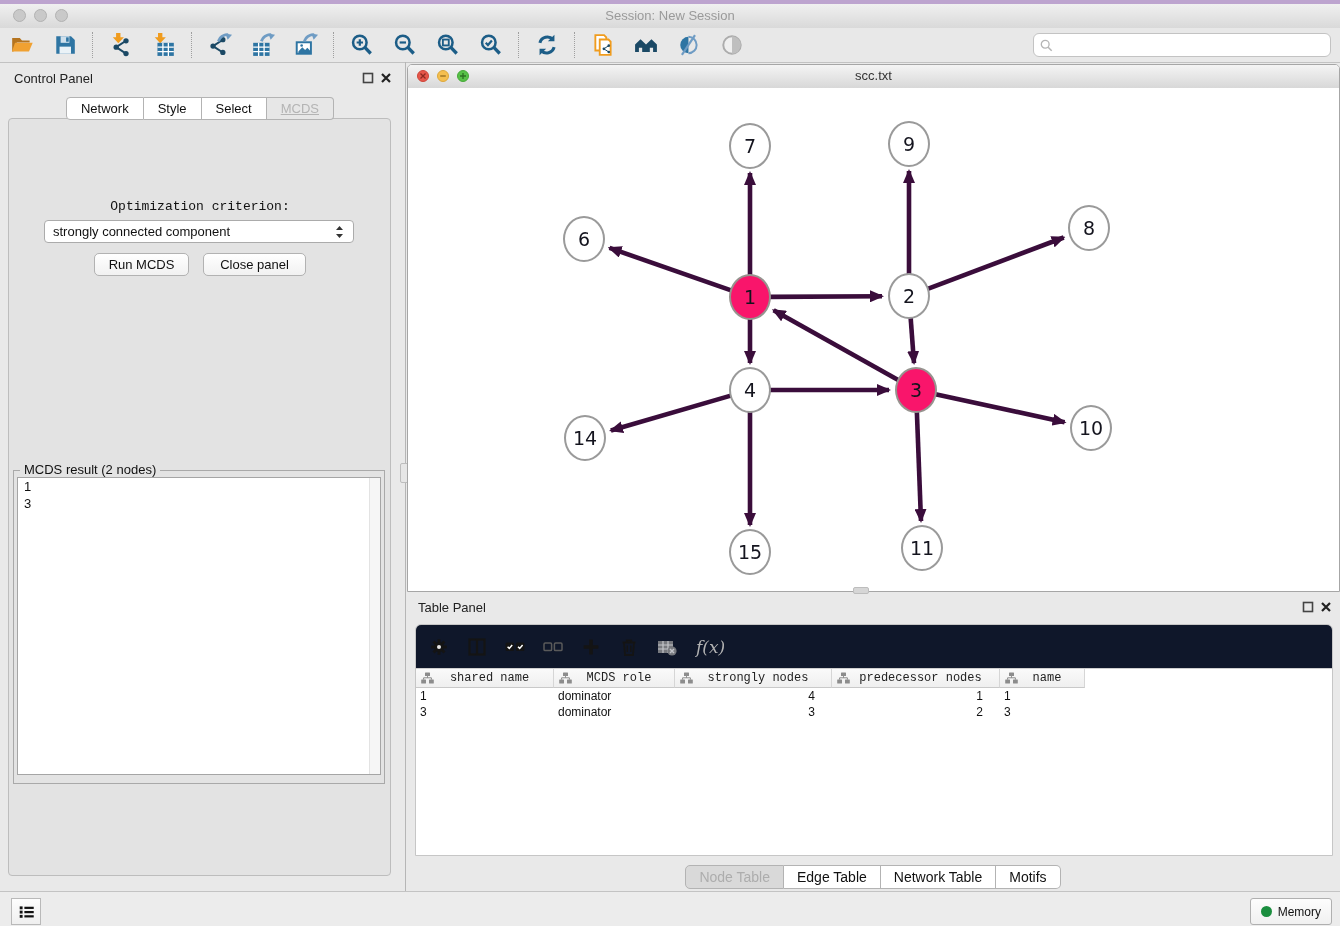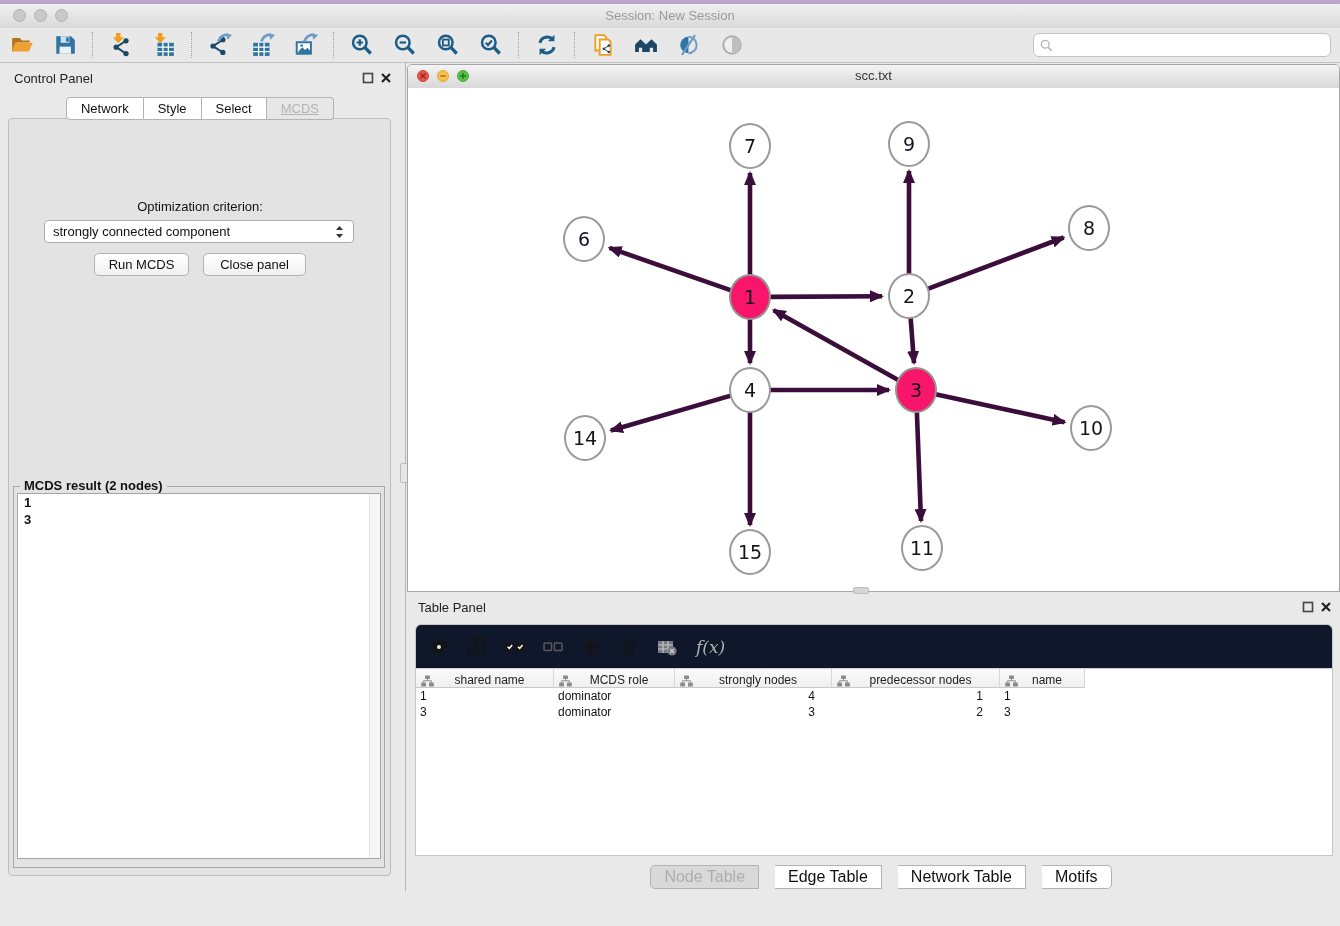--- a/index.html
+++ b/index.html
@@ -30,27 +30,27 @@
   .panel-head{position:absolute;left:14px;top:9px;font-size:13px;color:#222;}
   .mini-ic{position:absolute;top:10px;width:12px;height:12px;cursor:pointer;}
   .cp-box{position:absolute;left:8px;top:56px;width:383px;height:758px;background:#e3e3e3;
     border:1px solid #bdbdbd;border-radius:4px;box-sizing:border-box;}
   .tabrow{position:absolute;top:35px;left:0;width:100%;display:flex;justify-content:center;z-index:3;}
   .tab{height:21px;line-height:21px;padding:0 14px;background:#fff;border:1px solid #b3b3b3;border-left:none;
     font-size:13px;color:#111;cursor:pointer;}
   .tab:first-child{border-left:1px solid #b3b3b3;border-radius:4px 0 0 4px;}
   .tab:last-child{border-radius:0 4px 4px 0;text-decoration:underline;}
   .tab.sel{background:#e7e7e7;color:#b4b4b4;}
-  .opt-label{position:absolute;left:0;width:400px;top:137px;text-align:center;color:#111;}
+  .opt-label{position:absolute;left:0;width:400px;top:137px;text-align:center;color:#111;font-family:Liberation Mono, monospace;}
   .dropdown{position:absolute;left:44px;top:158px;width:310px;height:23px;background:#fff;border:1px solid #ababab;
     border-radius:4px;box-sizing:border-box;display:flex;align-items:center;padding:0 8px;cursor:pointer;}
   .dropdown .dd-val{flex:1;font-size:13px;color:#111;}
   .aqua-btn{position:absolute;height:23px;background:linear-gradient(#ffffff,#f1f1f1);border:1px solid #b2b2b2;
     border-radius:5px;font-size:13px;color:#111;font-family:"Liberation Sans",sans-serif;cursor:pointer;}
-  .fieldset{position:absolute;left:13px;top:424px;width:372px;height:382px;border:1px solid #a9a9a9;box-sizing:border-box;background:#e3e3e3;font-weight:bold;}
+  .fieldset{position:absolute;left:13px;top:408px;width:372px;height:314px;border:1px solid #a9a9a9;box-sizing:border-box;background:#e3e3e3;}
   .fieldset .legend{position:absolute;left:6px;top:-9px;background:#e3e3e3;padding:0 4px;font-size:13px;color:#111;}
   .result-area{position:absolute;left:3px;top:6px;right:3px;bottom:8px;background:#fff;border:1px solid #a5a5a5;overflow:hidden;}
   .result-area .line{padding:1px 0 1px 6px;font-size:13px;color:#111;}
   .result-scroll{position:absolute;right:0;top:0;bottom:0;width:10px;background:#f6f6f6;border-left:1px solid #e3e3e3;}
 
   
   .vsplit{position:absolute;left:405px;top:62px;width:1px;height:829px;background:#b6b6b6;}
   .vgrip{position:absolute;left:400px;top:463px;width:9px;height:18px;background:#e6e6e6;border:1px solid #bdbdbd;border-radius:2px;cursor:col-resize;}
 
   
@@ -77,29 +77,29 @@
   .tp-box{position:absolute;left:9px;top:29px;width:918px;height:232px;background:#fff;border:1px solid #c6c6c6;
     border-radius:6px 6px 0 0;box-sizing:border-box;overflow:hidden;}
   .tp-toolbar{position:absolute;left:0;top:0;width:100%;height:44px;background:#0f172a;border-bottom:1px solid #cfcfcf;
     display:flex;align-items:center;padding-left:4px;box-sizing:border-box;}
   .tp-btn{width:38px;height:34px;display:flex;align-items:center;justify-content:center;background:none;border:none;padding:0;cursor:pointer;}
   .tp-btn svg{width:20px;height:20px;}
   .tp-btn.dis{cursor:default;}
   .fx{font-family:"DejaVu Serif",serif;font-style:italic;font-size:17px;color:#b3b3b3;}
   .grid-head{position:absolute;left:0;top:44px;height:19px;display:flex;}
   .hcell{background:linear-gradient(#fafafa,#efefef);border-right:1px solid #d6d6d6;border-bottom:1px solid #c9c9c9;
-    box-sizing:border-box;display:flex;align-items:flex-end;font-size:12px;color:#222;position:relative;cursor:pointer;}
+    box-sizing:border-box;display:flex;align-items:center;font-size:12px;color:#222;position:relative;cursor:pointer;font-family:Liberation Mono, monospace;}
   .hcell .sitemap{margin-left:5px;}
   .hcell .hlabel{flex:1;text-align:center;padding-right:8px;}
   .grid-row{position:absolute;left:0;display:flex;height:16px;cursor:default;}
   .gcell{box-sizing:border-box;font-size:12px;color:#111;padding:1px 4px;white-space:nowrap;overflow:hidden;}
   .gcell.r{text-align:right;padding-right:17px;}
   .tp-tabs{position:absolute;left:0;right:0;top:270px;display:flex;justify-content:center;}
   .tp-tab{height:22px;line-height:22px;padding:0 13px;background:#fff;border:1px solid #b3b3b3;border-left:none;
-    font-size:16px;color:#111;cursor:pointer;margin-left:16px;}
+    font-size:14px;color:#111;cursor:pointer;}
   .tp-tab:first-child{border-left:1px solid #b3b3b3;border-radius:5px 0 0 5px;}
   .tp-tab:last-child{border-radius:0 5px 5px 0;}
   .tp-tab.sel{background:#d9d9d9;color:#adadad;}
 
   
   .statusbar{position:absolute;left:0;top:891px;width:100%;height:35px;background:#ececec;border-top:1px solid #c3c3c3;}
   .hist-btn{position:absolute;left:11px;top:6px;width:28px;height:25px;background:linear-gradient(#fdfdfd,#efefef);
     border:1px solid #b9b9b9;display:flex;align-items:center;justify-content:center;cursor:pointer;}
   .mem-btn{position:absolute;right:8px;top:6px;height:25px;padding:0 10px;background:linear-gradient(#fdfdfd,#f0f0f0);
     border:1px solid #b0b0b0;border-radius:3px;display:flex;align-items:center;gap:6px;font-size:12px;color:#111;cursor:pointer;}
@@ -572,13 +572,31 @@
     </div>
 
     <div class="tp-tabs" id="tp-tabs">
         <div class="tp-tab sel">Node Table</div>
         <div class="tp-tab">Edge Table</div>
         <div class="tp-tab">Network Table</div>
         <div class="tp-tab">Motifs</div>
       </div>
   </div>
 
+  <div class="statusbar">
+    <div class="hist-btn">
+      <svg viewBox="0 0 20 20" width="17" height="17">
+        <g fill="#111">
+            <rect x="2" y="4" width="3.4" height="3.4"></rect>
+            <rect x="7.5" y="4.4" width="11" height="2.6"></rect>
+        <rect x="2" y="9" width="3.4" height="3.4"></rect>
+            <rect x="7.5" y="9.4" width="11" height="2.6"></rect>
+        <rect x="2" y="14" width="3.4" height="3.4"></rect>
+            <rect x="7.5" y="14.4" width="11" height="2.6"></rect>
+          </g>
+        </svg>
+    </div>
+    <div class="mem-btn">
+      <span class="mem-dot"></span>
+      <span>Memory</span>
+    </div>
+  </div>
 </div>
 
 </body></html>

